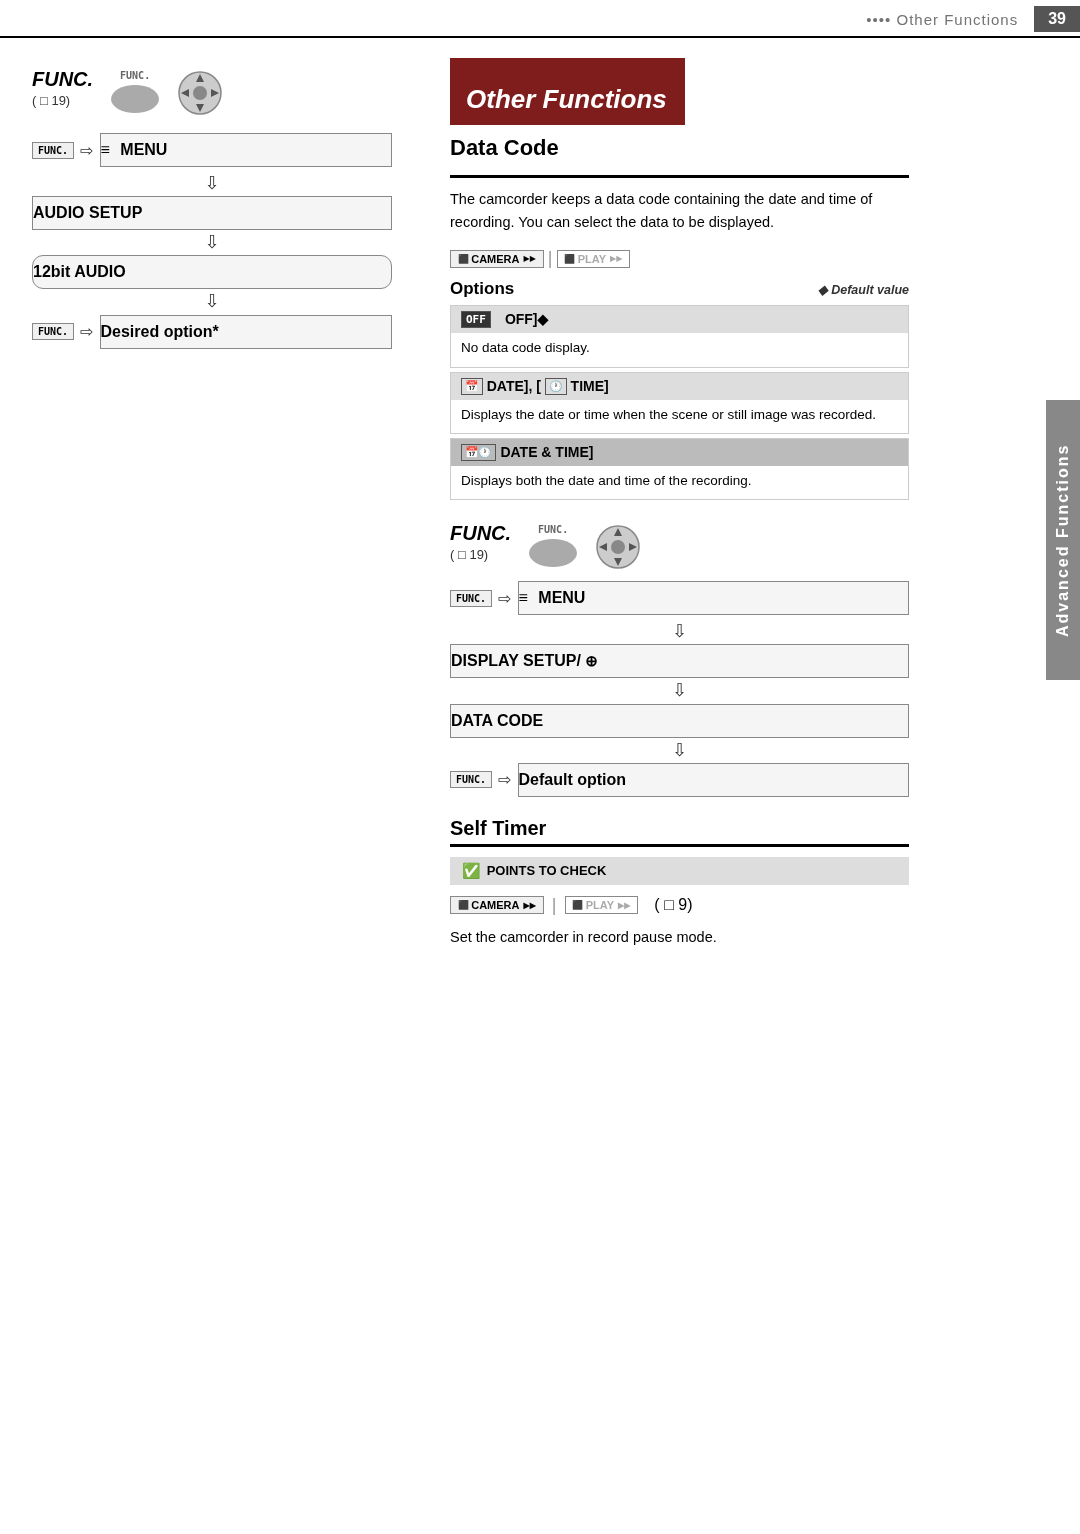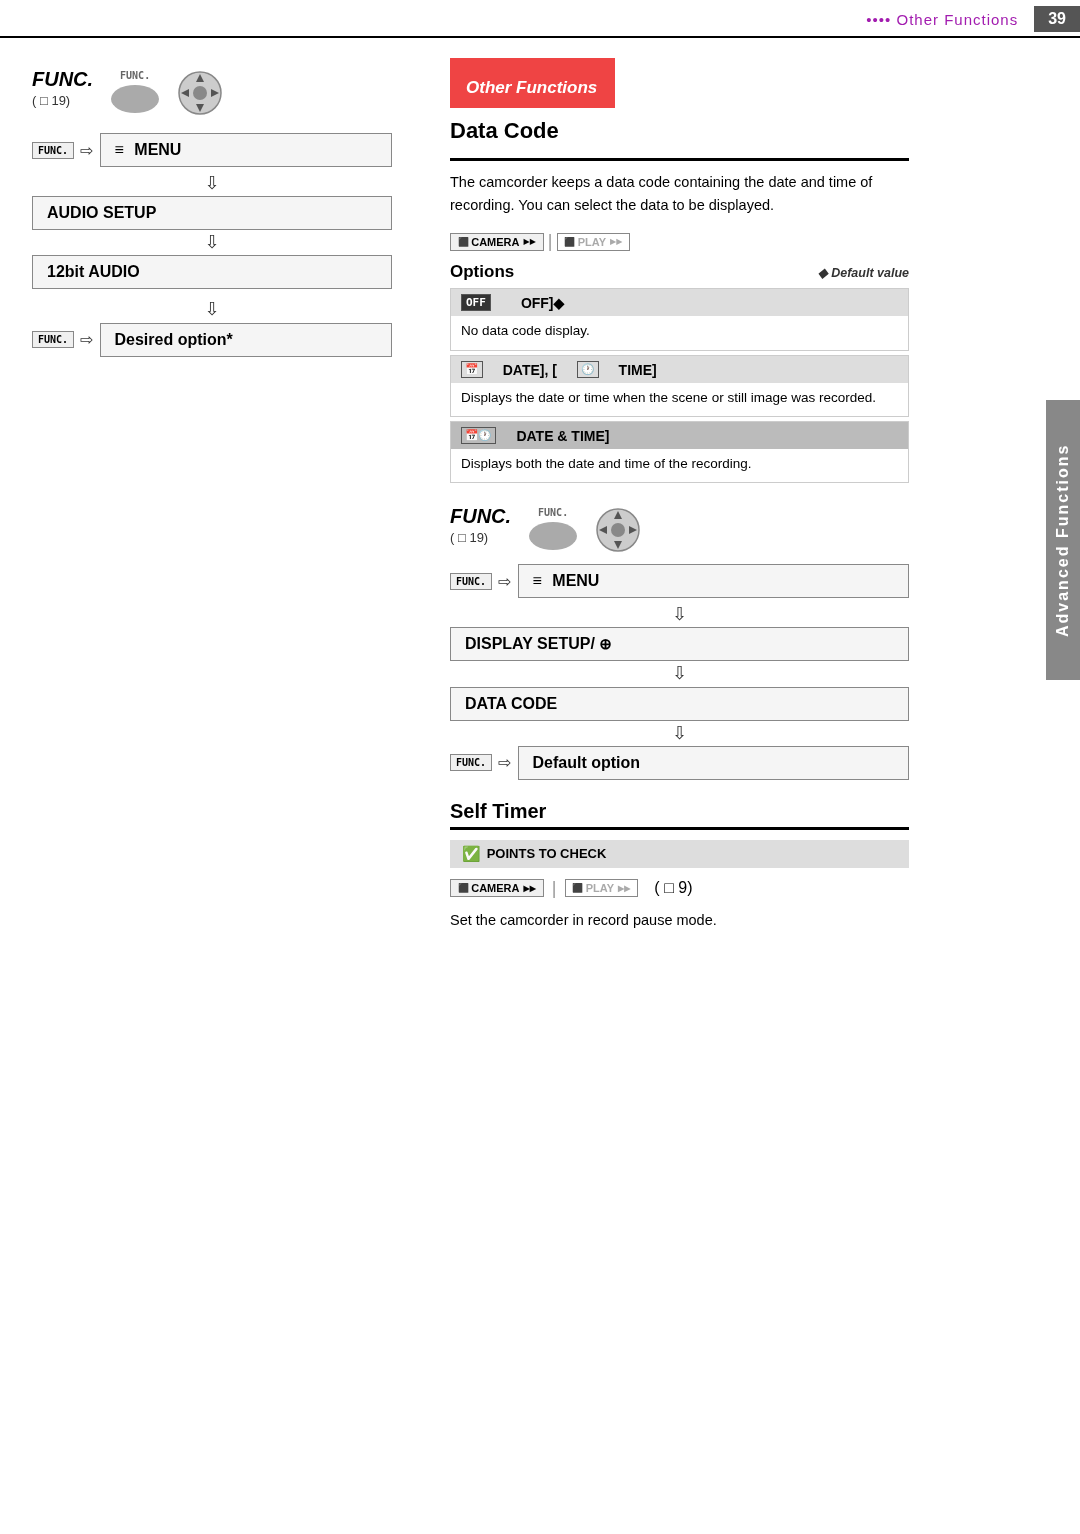--- a/index.html
+++ b/index.html
@@ -17,21 +17,21 @@
     .top-bar {
       display: flex;
       justify-content: flex-end;
       align-items: center;
       border-bottom: 2px solid #000;
       padding: 6px 0 4px 0;
       margin-bottom: 0;
     }
     .top-bar-title {
       font-size: 15px;
-      color: #a21caf;
+      color: #737373;
       margin-right: 16px;
       letter-spacing: 1px;
     }
     .top-bar-page {
       background: #555;
       color: #fff;
       font-size: 16px;
       font-weight: bold;
       padding: 4px 14px;
       text-align: center;
@@ -98,21 +98,21 @@
       height: 28px;
       background: #aaa;
       border-radius: 50%;
       display: inline-block;
     }
     .flow-box {
       border: 1.5px solid #888;
       background: #f5f5f5;
       font-size: 16px;
       font-weight: bold;
-      padding: 7px 14px;
+      padding: 7px 0;
       width: 100%;
       text-align: left;
     }
     .flow-menu-icon {
       font-size: 16px;
       margin-right: 6px;
     }
     .flow-down-arrow {
       text-align: center;
       font-size: 18px;
@@ -210,22 +210,22 @@
     .option-box {
       border: 1px solid #ccc;
       margin-bottom: 0;
     }
     .option-header-row {
       background: #ddd;
       padding: 5px 10px;
       font-size: 14px;
       font-weight: bold;
       display: flex;
-      align-items: flex-end;
-      gap: 20px;
+      align-items: flex-start;
+      gap: 4px;
     }
     .option-header-row.dark {
       background: #bbb;
     }
     .option-desc {
       padding: 5px 10px 8px 10px;
       font-size: 13.5px;
       line-height: 1.5;
     }
 
@@ -307,41 +307,41 @@
     </div>
 
     <div class="flow-down-arrow">⇩</div>
 
     <div class="flow-box" style="margin-bottom:0;">
       <span>AUDIO  SETUP</span>
     </div>
 
     <div class="flow-down-arrow">⇩</div>
 
-    <div class="flow-box" style="margin-bottom:8px;">
+    <div class="flow-box" style="margin-bottom:0;border-radius:11px;">
       <span>12bit AUDIO</span>
     </div>
 
     <div class="flow-down-arrow">⇩</div>
 
     <div class="flow-func-row" style="margin-bottom:16px;">
       <span class="flow-func-box">FUNC.</span>
       <span class="func-arrow">⇨</span>
       <div class="flow-box">
         <span>Desired option*</span>
       </div>
     </div>
 
 
   </div>
 
   <div class="right-panel">
 
     <div style="margin-bottom: 10px;">
-      <div style="background:#ef4444; color:#fff; font-size:17px; font-weight:900; font-style:italic; padding:20px 18px 10px 16px; display:inline-block;">Other Functions</div>
+      <div style="background:#7f1d1d; color:#fff; font-size:26px; font-weight:900; font-style:italic; padding:26px 18px 10px 16px; display:inline-block;">Other Functions</div>
     </div>
 
     <div class="section-heading-bar">
       <div class="section-heading">Data Code</div>
     </div>
 
     <p class="body-text">The camcorder keeps a data code containing the date and time of recording. You can select the data to be displayed.</p>
 
     <div class="badge-row">
       <div class="badge-camera">

